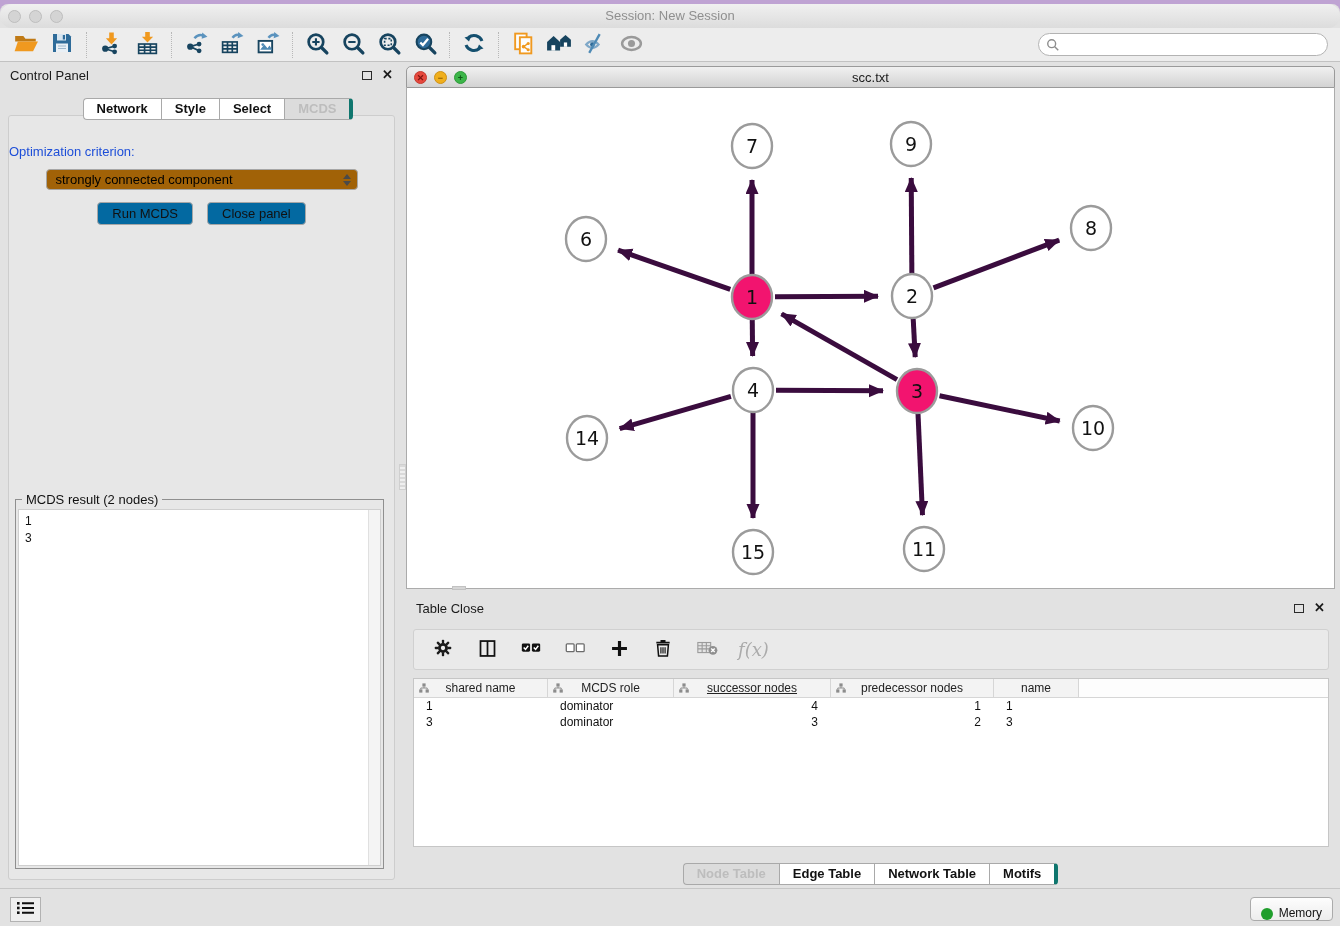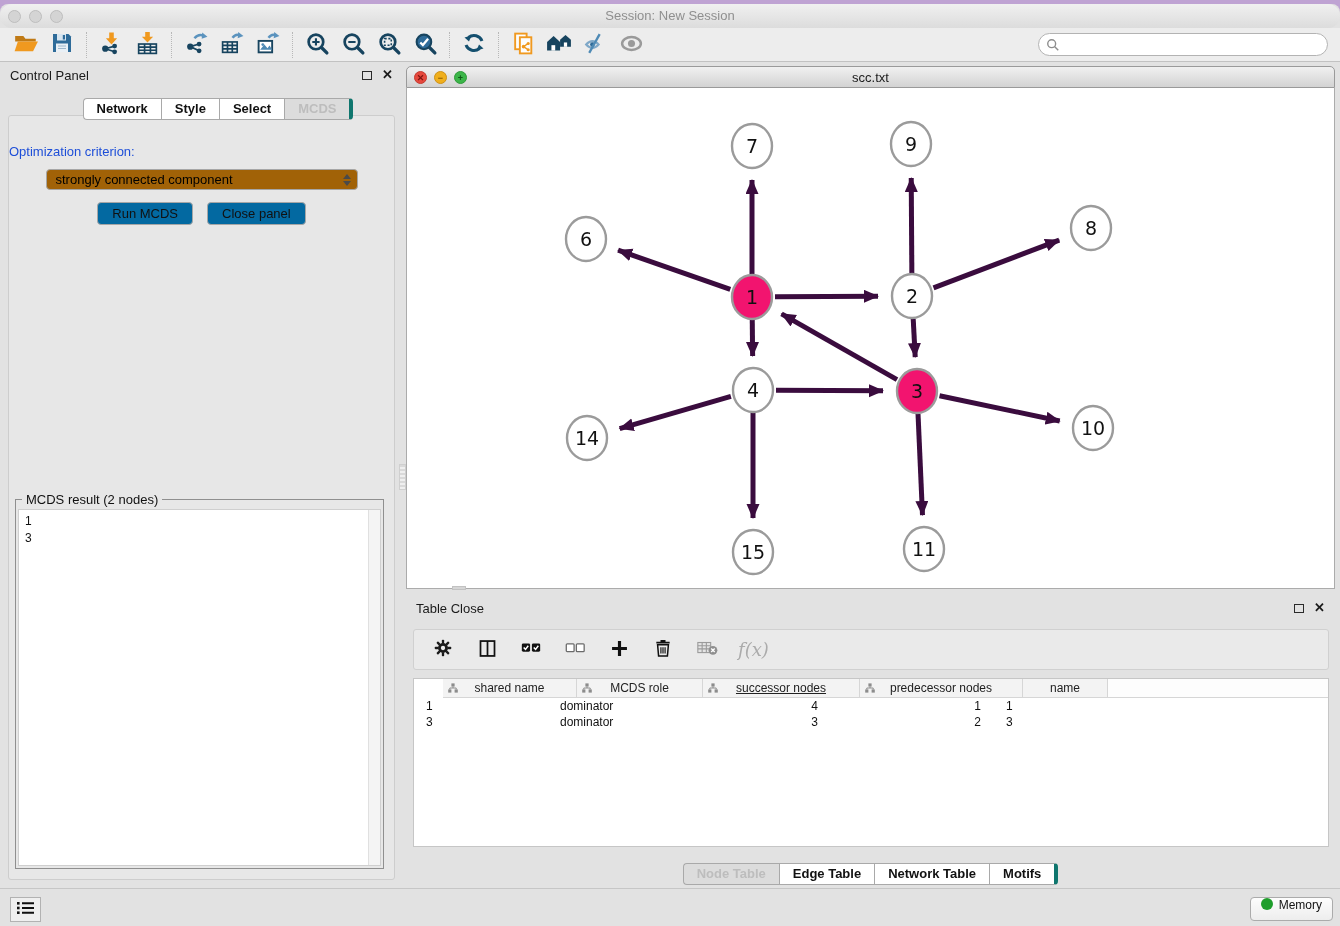--- a/index.html
+++ b/index.html
@@ -67,40 +67,40 @@
   .tr-green { background:#3CB549; border:1px solid #2E9A39; color:#0E5A17; }
   .net-title { text-align:center; font-size:13px; line-height:21px; color:#1A1A1A; }
   .net-body { position:relative; height:501px; background:#FFFFFF; border:1px solid #ABABAB; border-top:none; overflow:hidden; }
   
   .table-panel { position:absolute; left:406px; top:533px; right:5px; bottom:0; }
   .tp-toolbar { margin:8px 6px 0 7px; height:41px; background:#EAEAEA; border:1px solid #D0D0D0;
                 border-radius:3px; display:flex; align-items:center; padding-left:16px; gap:18px; }
   .tp-icon { width:26px; height:26px; display:flex; align-items:center; justify-content:center; background:none; border:none; }
   .fx-label { font-family:"DejaVu Serif", serif; font-style:italic; font-size:18px; color:#ABABAB; }
   .table-wrap { margin:8px 6px 0 7px; height:169px; background:#FFFFFF; border:1px solid #C6C6C6; overflow:hidden; }
-  .thead { display:flex; height:19px; background:#F3F3F3; border-bottom:1px solid #D6D6D6;margin-left:29px; }
+  .thead { display:flex; height:19px; background:#F3F3F3; border-bottom:1px solid #D6D6D6; }
   .th { position:relative; font-size:12px; color:#222; text-align:center; line-height:18px;
         border-right:1px solid #D6D6D6; overflow:hidden; }
   .th-icon { position:absolute; left:5px; top:4px; }
   .th-fill { flex:1; background:#FDFDFD; }
   .tr-row { display:flex; height:16px; font-size:12px; color:#111; }
   .td { line-height:16px; overflow:hidden; }
   .td.left { padding-left:12px; text-align:left; }
   .td.right { padding-right:13px; text-align:right; }
   .tp-tabs { position:absolute; bottom:3px; left:0; width:100%; display:flex; justify-content:center; }
   
   .v-grip { position:absolute; left:399px; top:402px; width:7px; height:26px;
             background:repeating-linear-gradient(#D9D9D9 0 2px, #EFEFEF 2px 4px); border:1px solid #CFCFCF; }
   .h-grip { position:absolute; left:452px; top:524px; width:14px; height:4px; background:#D5D5D5; border:1px solid #C2C2C2; }
   
   .statusbar { position:absolute; bottom:0; left:0; right:0; height:38px; background:#E2E2E2;
                border-top:1px solid #C6C6C6; }
   .list-btn { position:absolute; left:10px; top:8px; width:31px; height:25px; background:#EFEFEF;
               border:1px solid #B2B2B2; display:flex; align-items:center; justify-content:center; }
-  .memory-btn { position:absolute; right:7px; top:8px; height:24px; display:flex; align-items:flex-start; gap:6px;
+  .memory-btn { position:absolute; right:7px; top:8px; height:24px; display:flex; align-items:flex-end; gap:6px;
                 background:linear-gradient(#FDFDFD,#EDEDED); border:1px solid #ABABAB; border-radius:4px;
                 padding:0 10px; font-size:12px; color:#111; }
   .mem-dot { width:12px; height:12px; border-radius:50%; background:#1F9E2C; }
 </style>
 </head>
 <body>
 
 <div class="app-window">
 
   <div class="titlebar">

